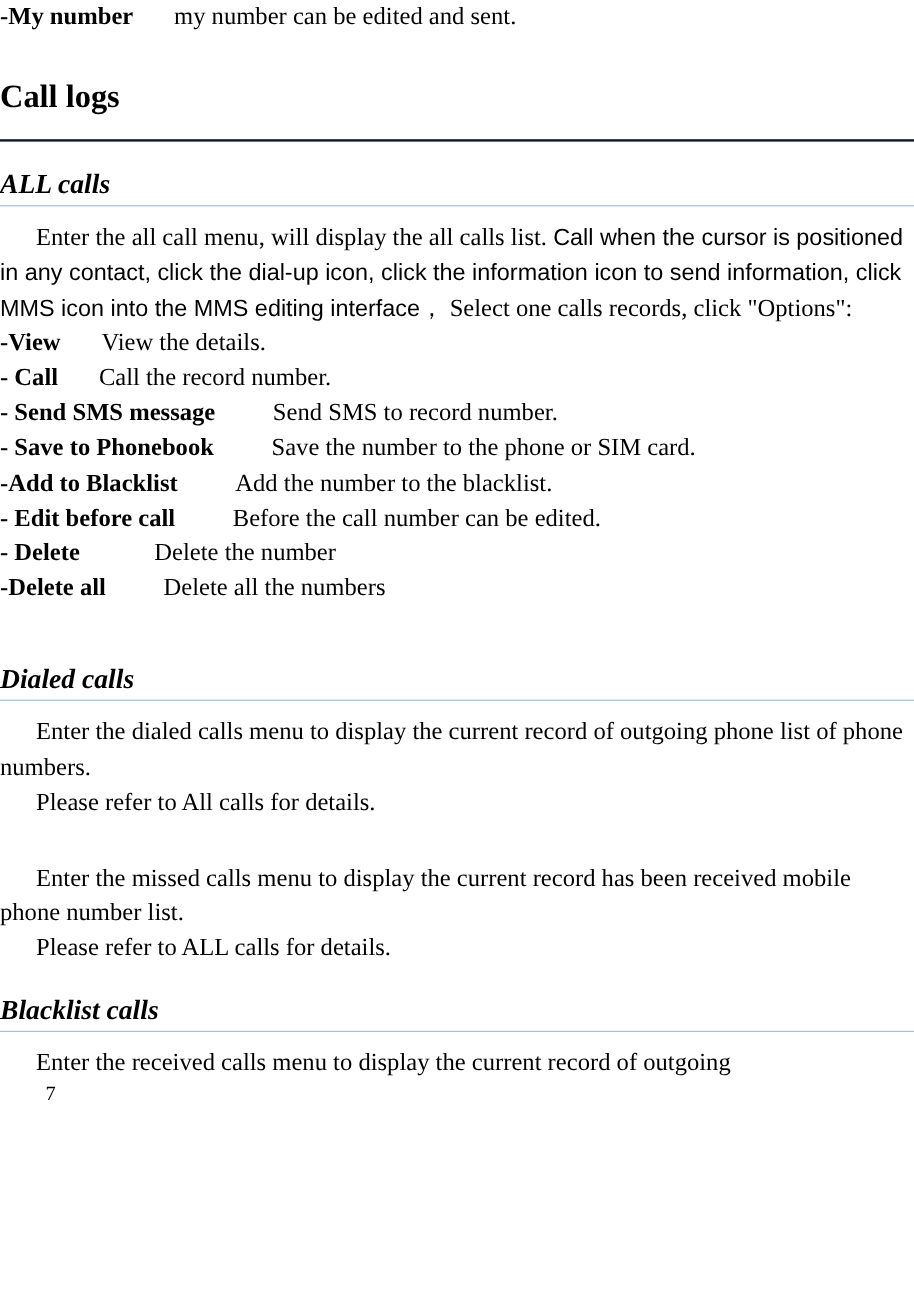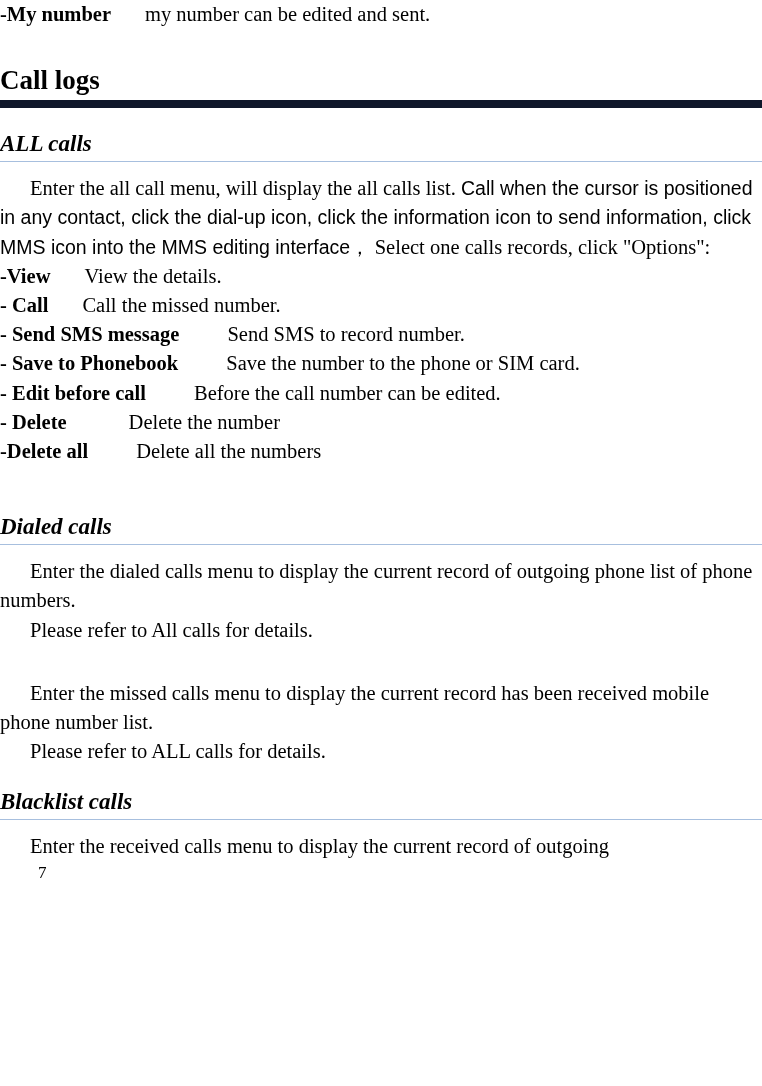--- a/index.html
+++ b/index.html
@@ -49,22 +49,22 @@
     font-size: 19.5px;
   }
 
   
   .h1 {
     font-family: "Liberation Serif", serif;
     font-weight: bold;
     font-size: 27px;
     line-height: 34px;
     margin: 0;
-    padding: 0 0 3px 0;
-    border-bottom: 8px solid #0f172a;
+    padding: 0 0 19px 0;
+    border-bottom: 2px solid #0f172a;
   }
   .h2 {
     font-family: "Liberation Serif", serif;
     font-weight: bold;
     font-style: italic;
     font-size: 23px;
     line-height: 28px;
     margin: 0;
     padding: 0 0 3px 0;
     border-bottom: 1.5px solid #A7BFDE;
@@ -100,26 +100,27 @@
   <div class="spacer-22"></div>
 
   <h2 class="h2">ALL calls</h2>
 
   <div class="spacer-12"></div>
 
   <p class="para indent-para"><span>Enter the all call menu, will display the all calls list. </span><span class="sans">Call when the cursor is positioned in any contact, click the dial-up icon, click the information icon to send information, click MMS icon into the MMS editing interface，</span><span> Select one calls records, click "Options":</span></p>
 
   <p class="para"><span class="lbl">-View</span><span class="gap-md"></span><span>View the details.</span></p>
 
-  <p class="para"><span class="lbl">- Call</span><span class="gap-md"></span><span>Call the missed number.</span></p>
+  <p class="para"><span class="lbl">- Call</span><span class="gap-md"></span><span>Call the record number.</span></p>
 
   <p class="para"><span class="lbl">- Send SMS message</span><span class="gap-lg"></span><span>Send SMS to record number.</span></p>
 
   <p class="para"><span class="lbl">- Save to Phonebook</span><span class="gap-lg"></span><span>Save the number to the phone or SIM card.</span></p>
 
+  <p class="para"><span class="lbl">-Add to Blacklist</span><span class="gap-lg"></span><span>Add the number to the blacklist.</span></p>
 
   <p class="para"><span class="lbl">- Edit before call</span><span class="gap-lg"></span><span>Before the call number can be edited.</span></p>
 
   <p class="para"><span class="lbl">- Delete</span><span class="gap-xl"></span><span>Delete the number</span></p>
 
   <p class="para"><span class="lbl">-Delete all</span><span class="gap-lg"></span><span>Delete all the numbers</span></p>
 
 
   <div class="blankline"></div>
   <div class="spacer-18"></div>

